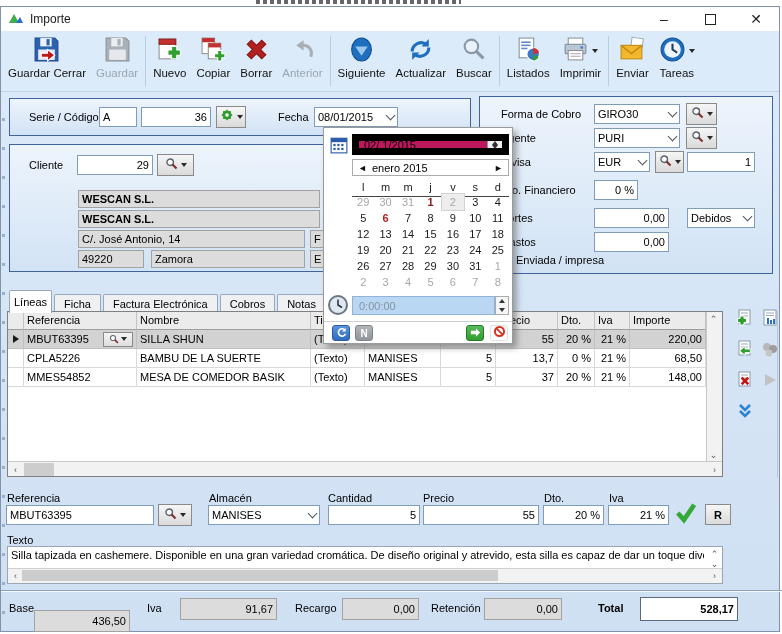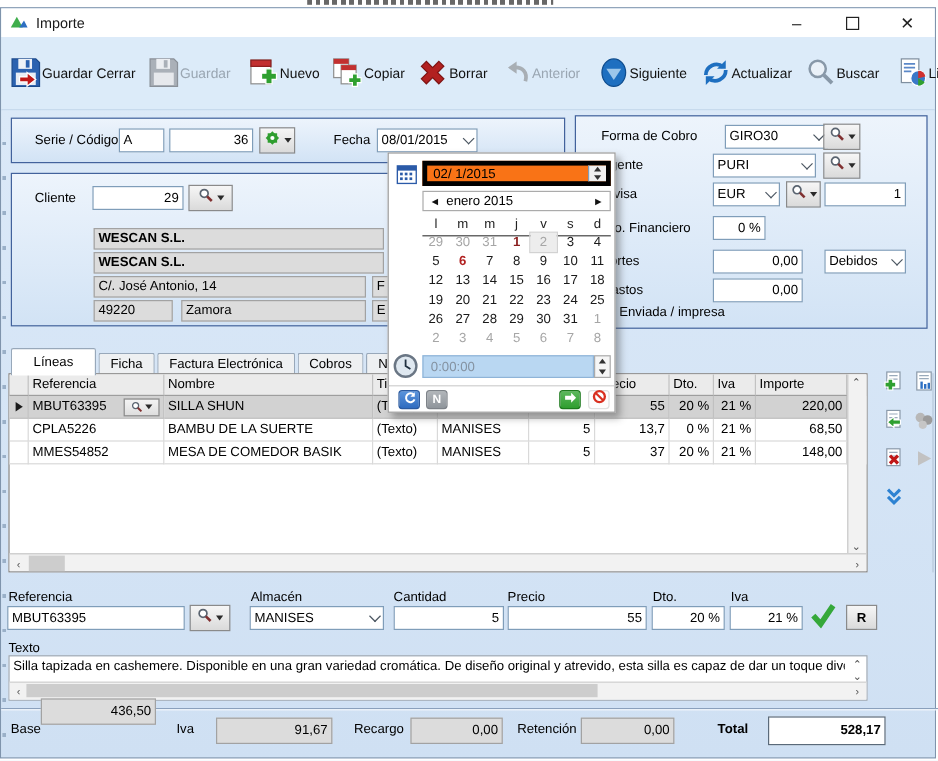--- a/index.html
+++ b/index.html
@@ -5,58 +5,58 @@
   html,body{margin:0;padding:0}
   body{width:782px;height:634px;position:relative;font-family:"Liberation Sans",sans-serif;background:#fff;overflow:hidden}
   .bgfrag{position:absolute;top:0;left:256px;width:205px;height:4px;background:repeating-linear-gradient(90deg,#4d4d4d 0 4px,transparent 4px 7px);opacity:.85}
   .win{position:absolute;left:0;top:6px;width:780px;height:626px;border:1px solid #7f94ac;background:#d5e4f5;display:flex;flex-direction:column;box-sizing:border-box}
   .titlebar{height:24px;background:#fff;display:flex;align-items:center;padding-left:7px;font-size:12px;color:#1a1a1a;flex:none}
   .apptitle{margin-left:6px}
   .wbtns{margin-left:auto;display:flex;height:100%}
   .wbtn{width:46px;display:flex;align-items:center;justify-content:center;font-size:14px;color:#222}
   .maxglyph{width:9px;height:9px;border:1px solid #222}
   .toolbar{height:58px;background:#dcebf9;border-bottom:1px solid #c2d6ea;display:flex;align-items:stretch;padding:1px 2px;flex:none}
-  .tbtn{display:flex;align-items:center;padding:2px 5px 0;font-size:11.5px;color:#111;white-space:nowrap}
+  .tbtn{display:flex;flex-direction:column;align-items:center;padding:2px 5px 0;font-size:11.5px;color:#111;white-space:nowrap}
   .tbtn .irow{height:33px;display:flex;align-items:center;gap:3px}
   .tbtn.dis{color:#9aa6b2}
   .tsep{width:1px;background:#b9cde1;margin:4px 2px}
   .caret{width:0;height:0;border-left:3px solid transparent;border-right:3px solid transparent;border-top:4px solid #2a2a2a;display:inline-block}
   .main{position:relative;flex:1;background:linear-gradient(#dbe9f8,#cfe0f3)}
   .lstrip{position:absolute;left:1px;top:0;width:3px;height:100%;background:repeating-linear-gradient(180deg,transparent 0 26px,#9ab0c8 26px 29px)}
   .box{position:absolute;border:1px solid #42629c;background:linear-gradient(#edf4fc,#d2e3f5);box-sizing:border-box}
   .lbl{position:absolute;font-size:11px;color:#000;white-space:nowrap}
   .fld{position:absolute;background:#fff;border:1px solid #7f9db9;font-size:11px;display:flex;align-items:center;padding:0 3px;white-space:nowrap;overflow:hidden;box-sizing:border-box;height:20px}
   .fld.num{justify-content:flex-end}
   .fld.gray{background:#dcdcdc;border-color:#a2a2a2}
   .fld.bold{font-weight:bold}
   .combo{justify-content:space-between}
   .chev{width:6px;height:6px;border-right:1.5px solid #4a5560;border-bottom:1.5px solid #4a5560;transform:rotate(45deg);margin-top:-3px;flex:none}
   .btn{position:absolute;background:linear-gradient(#f6f6f6,#dadada);border:1px solid #8a8a8a;display:flex;align-items:center;justify-content:center;gap:3px;box-sizing:border-box}
   .tabs{position:absolute;left:8px;top:197px;display:flex;align-items:flex-end;height:24px}
   .tab{background:#eef0f2;border:1px solid #98a8ba;border-bottom:none;border-radius:2px 2px 0 0;padding:3px 9px;font-size:11px;margin-right:2px;color:#000}
-  .tab.active{background:#fff;padding:5px 18px;z-index:2}
+  .tab.active{background:#fff;padding:5px 4px;z-index:2}
   .grid{position:absolute;left:6px;top:219px;width:716px;height:166px;background:#fff;border:1px solid #808080;box-sizing:border-box}
   .ghead{display:flex;height:18px;background:#ebebeb}
   .gh{border-right:1px solid #c2c2c2;border-bottom:1px solid #9e9e9e;font-size:11px;padding:2px 0 0 3px;box-sizing:border-box;overflow:hidden;white-space:nowrap}
   .grow{display:flex;height:19px;background:#fff}
   .gc{border-right:1px solid #d9d9d9;border-bottom:1px solid #d9d9d9;font-size:11px;display:flex;align-items:center;padding:0 3px;box-sizing:border-box;white-space:nowrap;overflow:hidden}
   .gc.num{justify-content:flex-end}
   .grow.selr .gc{background:#d2d2d2;border-color:#c0c0c0}
   .w0{width:16px}.w1{width:113px}.w2{width:174px}.w3{width:54px}.w4{width:76px}.w5{width:55px}.w6{width:62px}.w7{width:37px}.w8{width:35px}.w9{width:76px}
   .rowarrow{width:0;height:0;border-top:4px solid transparent;border-bottom:4px solid transparent;border-left:6px solid #1a1a1a;margin:0 auto}
   .cellmag{width:30px;height:15px;background:linear-gradient(#f4f4f4,#dedede);border:1px solid #8a8a8a;display:flex;align-items:center;justify-content:center;gap:2px;margin-left:auto;box-sizing:border-box}
   .vscroll{position:absolute;right:0;top:0;width:15px;height:149px;background:#f2f2f2;border-left:1px solid #c8c8c8}
   .hscroll{position:absolute;left:0;bottom:0;width:714px;height:15px;background:#f2f2f2;border-top:1px solid #c8c8c8;box-sizing:border-box}
   .sarrow{position:absolute;width:13px;height:13px;display:flex;align-items:center;justify-content:center;color:#555;font-size:9px}
   .thumb{position:absolute;background:#cdcdcd}
   .ipanel{position:absolute;left:735px;top:217px;width:44px}
   .irowp{display:flex;gap:7px;margin-bottom:9px}
   .vline{position:absolute;left:776px;top:219px;width:1px;height:166px;background:#b6c7da}
   .popup{position:absolute;left:322px;top:35px;width:190px;height:217px;background:#fff;border:1px solid #9a9a9a;box-shadow:4px 4px 6px rgba(70,70,70,.45);z-index:50;box-sizing:border-box}
-  .pdate{position:absolute;left:28px;top:6px;width:157px;height:21px;border:4px solid #000000;background:#f97316;display:flex;box-sizing:border-box}
+  .pdate{position:absolute;left:28px;top:6px;width:157px;height:21px;border:7px solid #000000;background:#be185d;display:flex;box-sizing:border-box}
   .pdate .txt{flex:1;font-size:11px;display:flex;align-items:center;padding-left:5px}
   .spin{width:14px;border-left:1px solid #7f9db9;display:flex;flex-direction:column;background:#f0f0f0}
   .spin div{flex:1;display:flex;align-items:center;justify-content:center}
   .tup{width:0;height:0;border-left:3px solid transparent;border-right:3px solid transparent;border-bottom:4px solid #333}
   .tdn{width:0;height:0;border-left:3px solid transparent;border-right:3px solid transparent;border-top:4px solid #333}
   .pmonth{position:absolute;left:28px;top:31px;width:157px;height:17px;border:1px solid #ababab;display:flex;align-items:center;font-size:11px;box-sizing:border-box;background:#fff}
   .pmonth .mlabel{flex:1;}
   .navtri{font-size:9px;color:#111;padding:0 5px}
   .dhead{position:absolute;left:28px;top:51px;width:157px;display:grid;grid-template-columns:repeat(7,1fr);border-bottom:1px solid #444;padding-bottom:1px}
   .dhead .cday{color:#222}
@@ -311,21 +311,21 @@
       <div class="fld gray" style="left:141px;top:105px;width:154px;height:18px">
           <span>Zamora</span>
         </div>
       <div class="fld gray" style="left:300px;top:105px;width:152px;height:18px">
           <span>E</span>
         </div>
     </div>
 
     <div class="box" style="left:478px;top:4px;width:294px;height:178px">
       <span class="lbl" style="left:21px;top:11px">Forma de Cobro</span>
-      <div class="fld combo" style="left:124px;top:7px;width:86px">
+      <div class="fld combo" style="left:114px;top:7px;width:86px">
           <span>GIRO30</span>
           <span class="chev"></span>
         </div>
       <div class="btn" style="left:206px;top:6px;width:31px;height:22px">
           <span><svg width="13" height="13" viewBox="0 0 12 12">
               <circle cx="4.8" cy="4.8" r="3" fill="#fff" stroke="#5a6470" stroke-width="1.3"></circle>
               <line x1="7" y1="7" x2="10.6" y2="10.6" stroke="#803030" stroke-width="2"></line>
             </svg></span>
           <span class="caret"></span>
         </div>
@@ -615,21 +615,21 @@
       <div class="sarrow" style="right:1px;top:10px">⌄</div>
       <div style="position:absolute;left:0;bottom:0;width:714px;height:14px;background:#f2f2f2;border-top:1px solid #d0d0d0">
         <div class="sarrow" style="left:1px;top:0">‹</div>
         <div class="thumb" style="left:14px;top:1px;width:476px;height:11px"></div>
         <div class="sarrow" style="right:1px;top:0">›</div>
       </div>
     </div>
 
     <div class="divider"></div>
     <span class="lbl" style="left:8px;top:510px">Base</span>
-    <div class="fld gray num" style="left:33px;top:490px;width:96px;height:22px">
+    <div class="fld gray num" style="left:33px;top:518px;width:96px;height:22px">
         <span>436,50</span>
       </div>
     <span class="lbl" style="left:146px;top:510px">Iva</span>
     <div class="fld gray num" style="left:179px;top:506px;width:97px;height:22px">
         <span>91,67</span>
       </div>
     <span class="lbl" style="left:294px;top:510px">Recargo</span>
     <div class="fld gray num" style="left:341px;top:506px;width:77px;height:22px">
         <span>0,00</span>
       </div>

